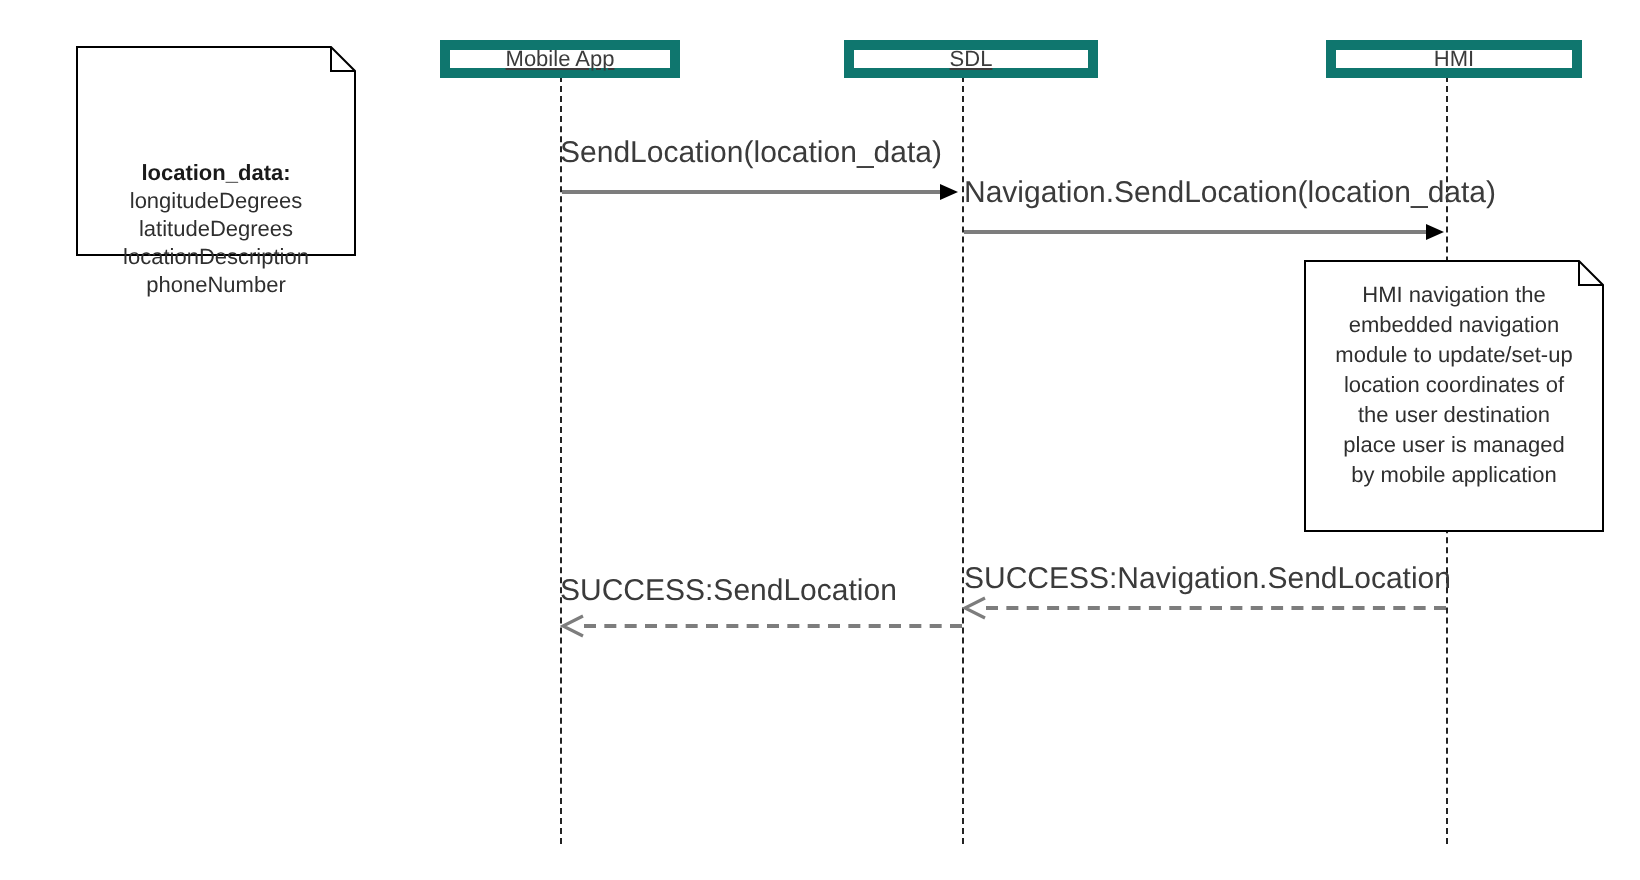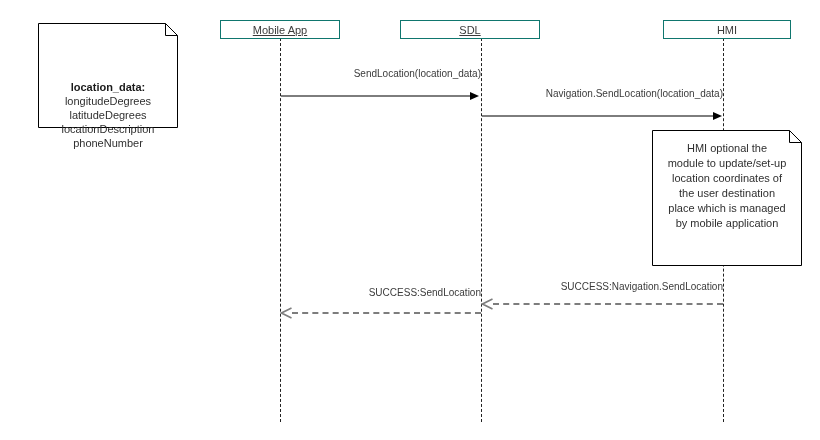--- a/index.html
+++ b/index.html
@@ -12,21 +12,21 @@
     overflow: hidden;
     color: #3b3b3b;
   }
 
   
   .actor-box {
     position: absolute;
     top: 20px;
     height: 19px;
     background: #ffffff;
-    border: 1px solid #0f766e;
+    border: 5px solid #0f766e;
     display: flex;
     align-items: center;
     justify-content: center;
     font-size: 11px;
     color: #3b3b3b;
     z-index: 3;
   }
   .actor-box.underlined .actor-label { text-decoration: underline; }
 
   
@@ -54,22 +54,22 @@
 
   #location-note { left: 38px; top: 23px; width: 140px; height: 105px; }
   #location-note .note-body { padding-top: 20px; line-height: 14px; margin-top: 37px; }
 
   #hmi-note { left: 652px; top: 130px; width: 150px; height: 136px; }
   #hmi-note .note-body { padding-top: 11px; line-height: 15px; }
 
   
   .msg-label {
     position: absolute;
-    font-size: 10px;
-    text-align: right;
+    font-size: 15px;
+    text-align: left;
     color: #3b3b3b;
     z-index: 2;
     white-space: nowrap;
   }
   .msg-line-solid {
     position: absolute;
     height: 0;
     border-top: 2px solid #7d7d7d;
     z-index: 2;
   }
@@ -94,21 +94,21 @@
 
 <div id="diagram">
 
   <div class="lifeline" style="left:280px;"></div>
   <div class="lifeline" style="left:481px;"></div>
   <div class="lifeline" style="left:723px;"></div>
 
   <div class="actor-box underlined" style="left:220px; width:120px;">
     <span class="actor-label">Mobile App</span>
   </div>
-  <div class="actor-box underlined" style="left:400px; width:140px;">
+  <div class="actor-box underlined" style="left:422px; width:127px;">
     <span class="actor-label">SDL</span>
   </div>
   <div class="actor-box" style="left:663px; width:128px;">
     <span class="actor-label">HMI</span>
   </div>
 
   <div class="note" id="location-note">
     <svg class="note-bg" width="140" height="105">
       <polygon points="0.5,0.5 127.5,0.5 139.5,12.5 139.5,104.5 0.5,104.5" fill="#ffffff" stroke="#000000" stroke-width="1"></polygon>
       <polyline points="127.5,0.5 127.5,12.5 139.5,12.5" fill="none" stroke="#000000" stroke-width="1"></polyline>
@@ -129,25 +129,26 @@
   <div class="msg-label" style="left:482px; top:88px; width:241px;">Navigation.SendLocation(location_data)</div>
   <div class="msg-line-solid" style="left:482px; top:115px; width:231px;"></div>
   <div class="arrowhead-right" style="left:713px; top:112px;"></div>
 
   <div class="note" id="hmi-note">
     <svg class="note-bg" width="150" height="136">
       <polygon points="0.5,0.5 137.5,0.5 149.5,12.5 149.5,135.5 0.5,135.5" fill="#ffffff" stroke="#000000" stroke-width="1"></polygon>
       <polyline points="137.5,0.5 137.5,12.5 149.5,12.5" fill="none" stroke="#000000" stroke-width="1"></polyline>
     </svg>
     <div class="note-body">
-      <div>HMI optional the</div>
+      <div>HMI navigation the</div>
+      <div>embedded navigation</div>
       <div>module to update/set-up</div>
       <div>location coordinates of</div>
       <div>the user destination</div>
-      <div>place which is managed</div>
+      <div>place user is managed</div>
       <div>by mobile application</div>
     </div>
   </div>
 
   <div class="msg-label" style="left:482px; top:281px; width:241px;">SUCCESS:Navigation.SendLocation</div>
   <div class="msg-line-dashed" style="left:493px; top:303px; width:230px;"></div>
   <svg class="open-arrowhead" style="left:481px; top:298px;" width="13" height="12">
     <polyline points="11.5,1 1.5,6 11.5,11" fill="none" stroke="#7d7d7d" stroke-width="1.6"></polyline>
   </svg>
 

